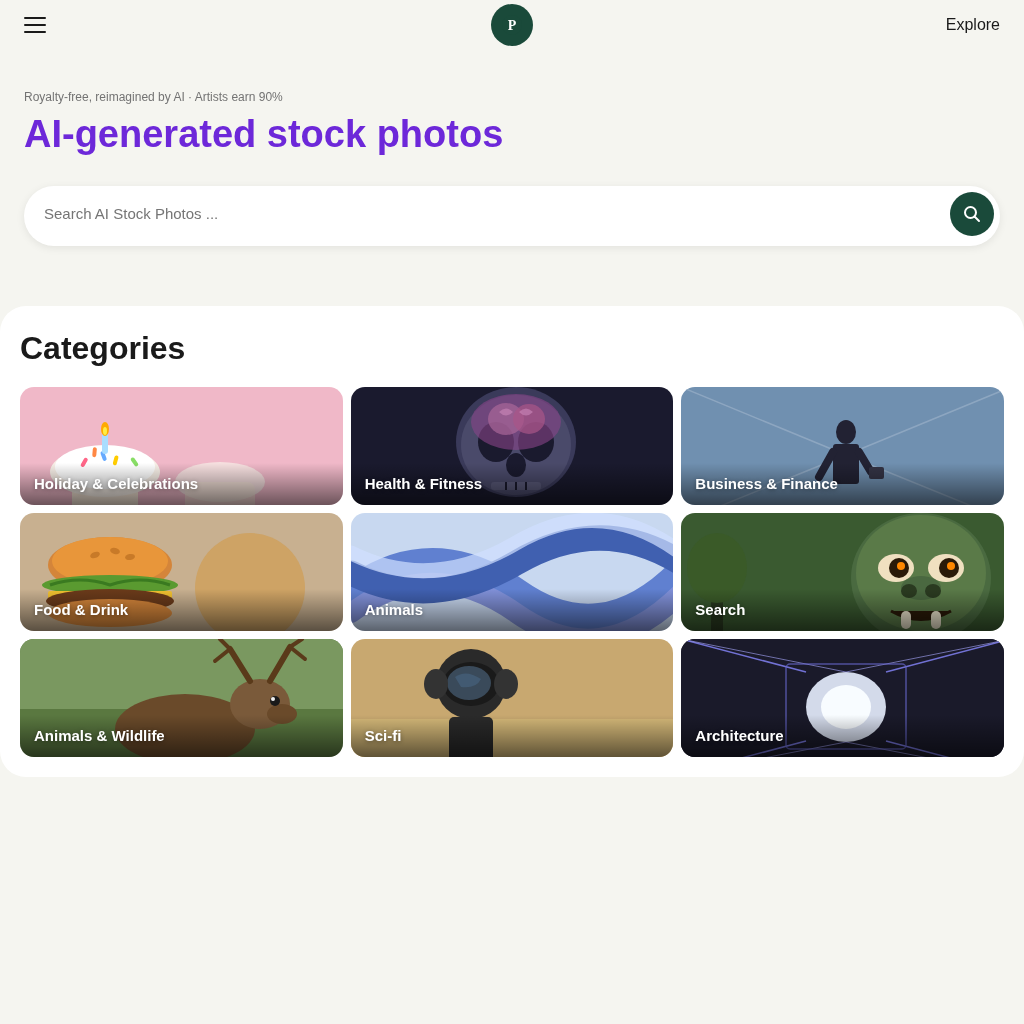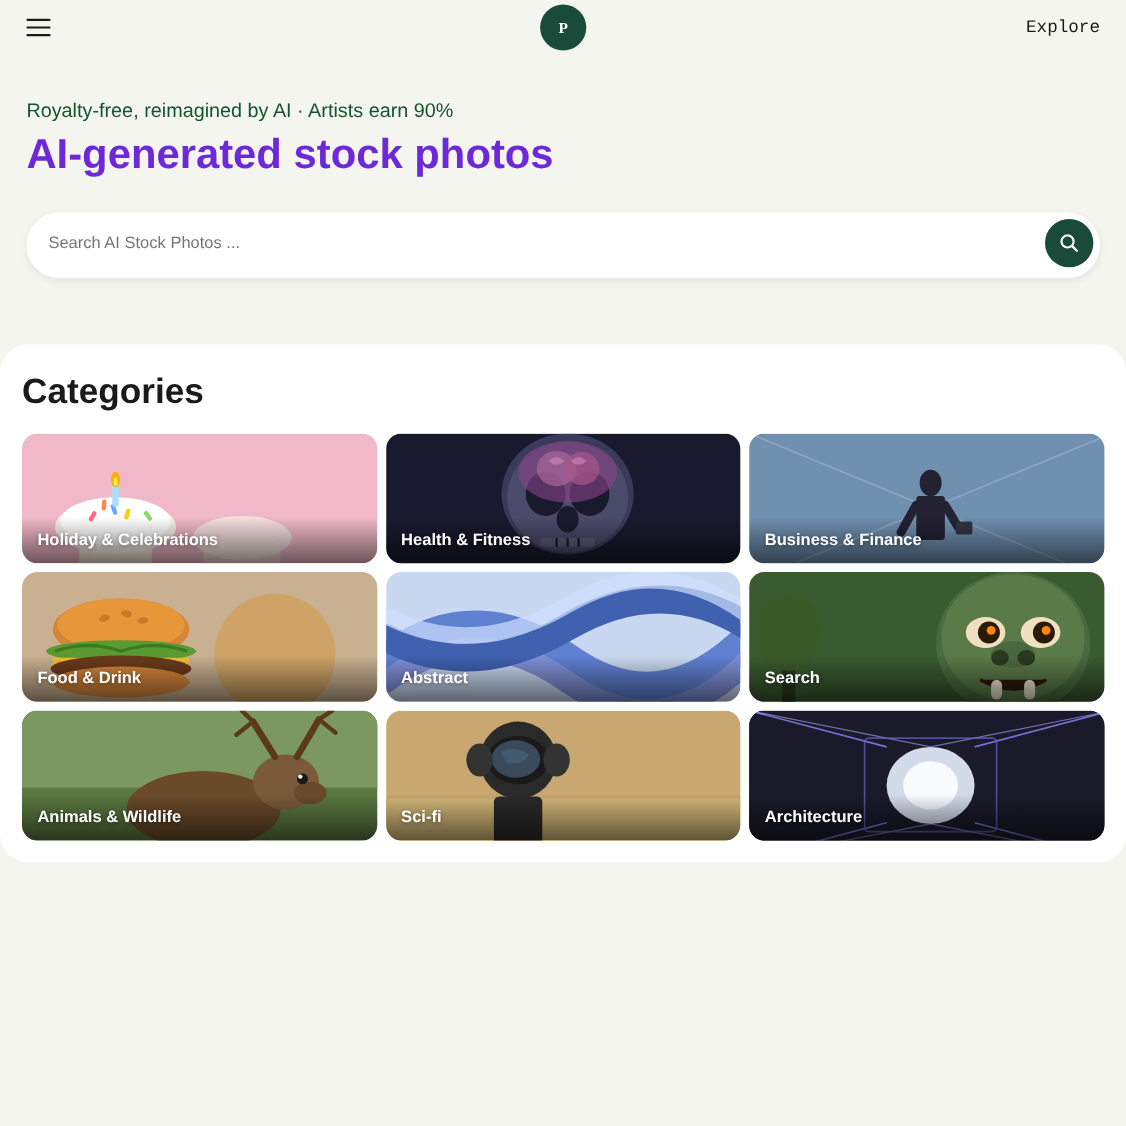--- a/index.html
+++ b/index.html
@@ -51,31 +51,30 @@
       font-weight: bold;
       font-size: 20px;
     }
     .explore-btn {
       background: none;
       border: none;
       font-size: 16px;
       font-weight: 500;
       color: #1a1a1a;
       cursor: pointer;
-      font-family: Liberation Mono, monospace;
     }
 
     
     .hero {
       padding: 40px 24px 60px;
       background-color: #f5f5f0;
     }
     .hero-subtitle {
-      font-size: 18px;
-      color: #14532d;
+      font-size: 12px;
+      color: #737373;
       margin-bottom: 10px;
     }
     .hero-title {
       font-size: 38px;
       font-weight: 700;
       color: #6d28d9;
       margin-bottom: 30px;
       line-height: 1.1;
     }
     .search-container {
@@ -305,21 +304,21 @@
       <div class="category-bg">
         <svg viewBox="0 0 330 135" width="330" height="135" xmlns="http://www.w3.org/2000/svg">
       <rect width="330" height="135" fill="#c8d8f0"></rect>
       <path d="M0 80 Q80 20 165 80 Q250 140 330 60" stroke="#6080d0" stroke-width="30" fill="none" stroke-linecap="round"></path>
       <path d="M0 100 Q80 40 165 100 Q250 160 330 80" stroke="#8090d8" stroke-width="20" fill="none" stroke-linecap="round"></path>
       <path d="M0 60 Q80 100 165 50 Q250 0 330 50" stroke="#4060b0" stroke-width="25" fill="none" stroke-linecap="round"></path>
       <path d="M0 40 Q80 80 165 30 Q250 -20 330 40" stroke="#d0e0ff" stroke-width="15" fill="none" stroke-linecap="round" opacity="0.7"></path>
     </svg>
       </div>
       <div class="category-overlay">
-        <span class="category-label">Abstract</span>
+        <span class="category-label">Animals</span>
       </div>
     </div>
       <div class="category-card">
       <div class="category-bg">
         <svg viewBox="0 0 330 135" width="330" height="135" xmlns="http://www.w3.org/2000/svg">
       <rect width="330" height="135" fill="#3a5a30"></rect>
 
       <ellipse cx="240" cy="65" rx="70" ry="65" fill="#4a6a40"></ellipse>
       <ellipse cx="240" cy="60" rx="65" ry="58" fill="#5a7a48"></ellipse>
 

